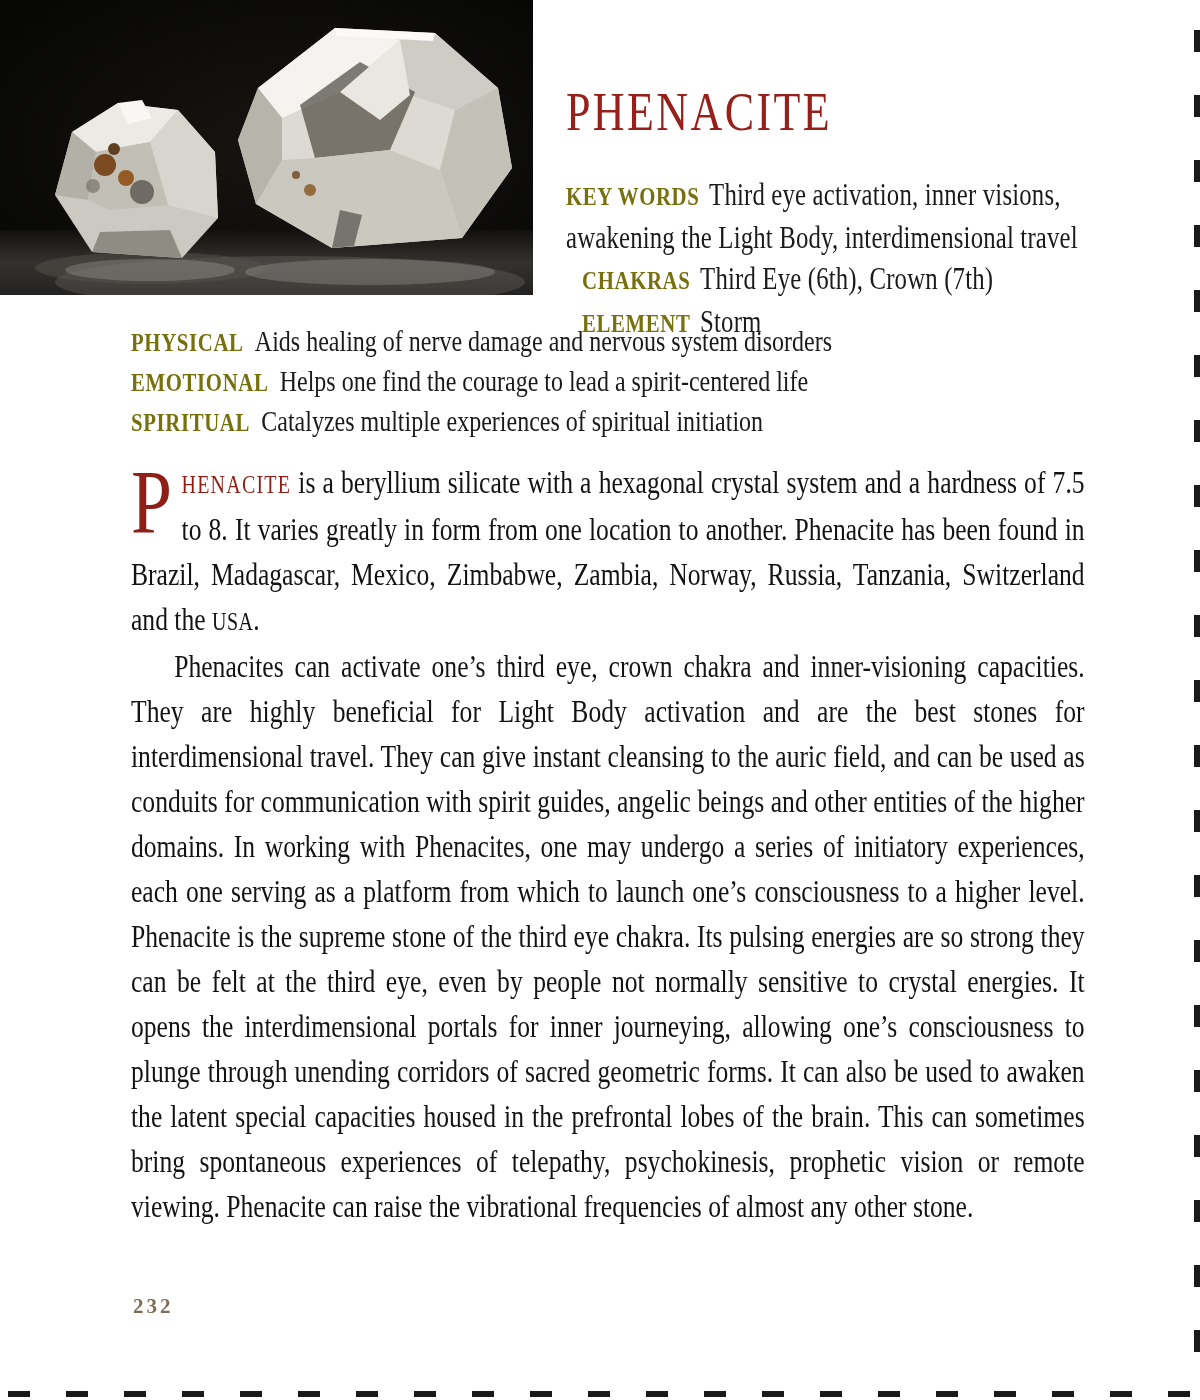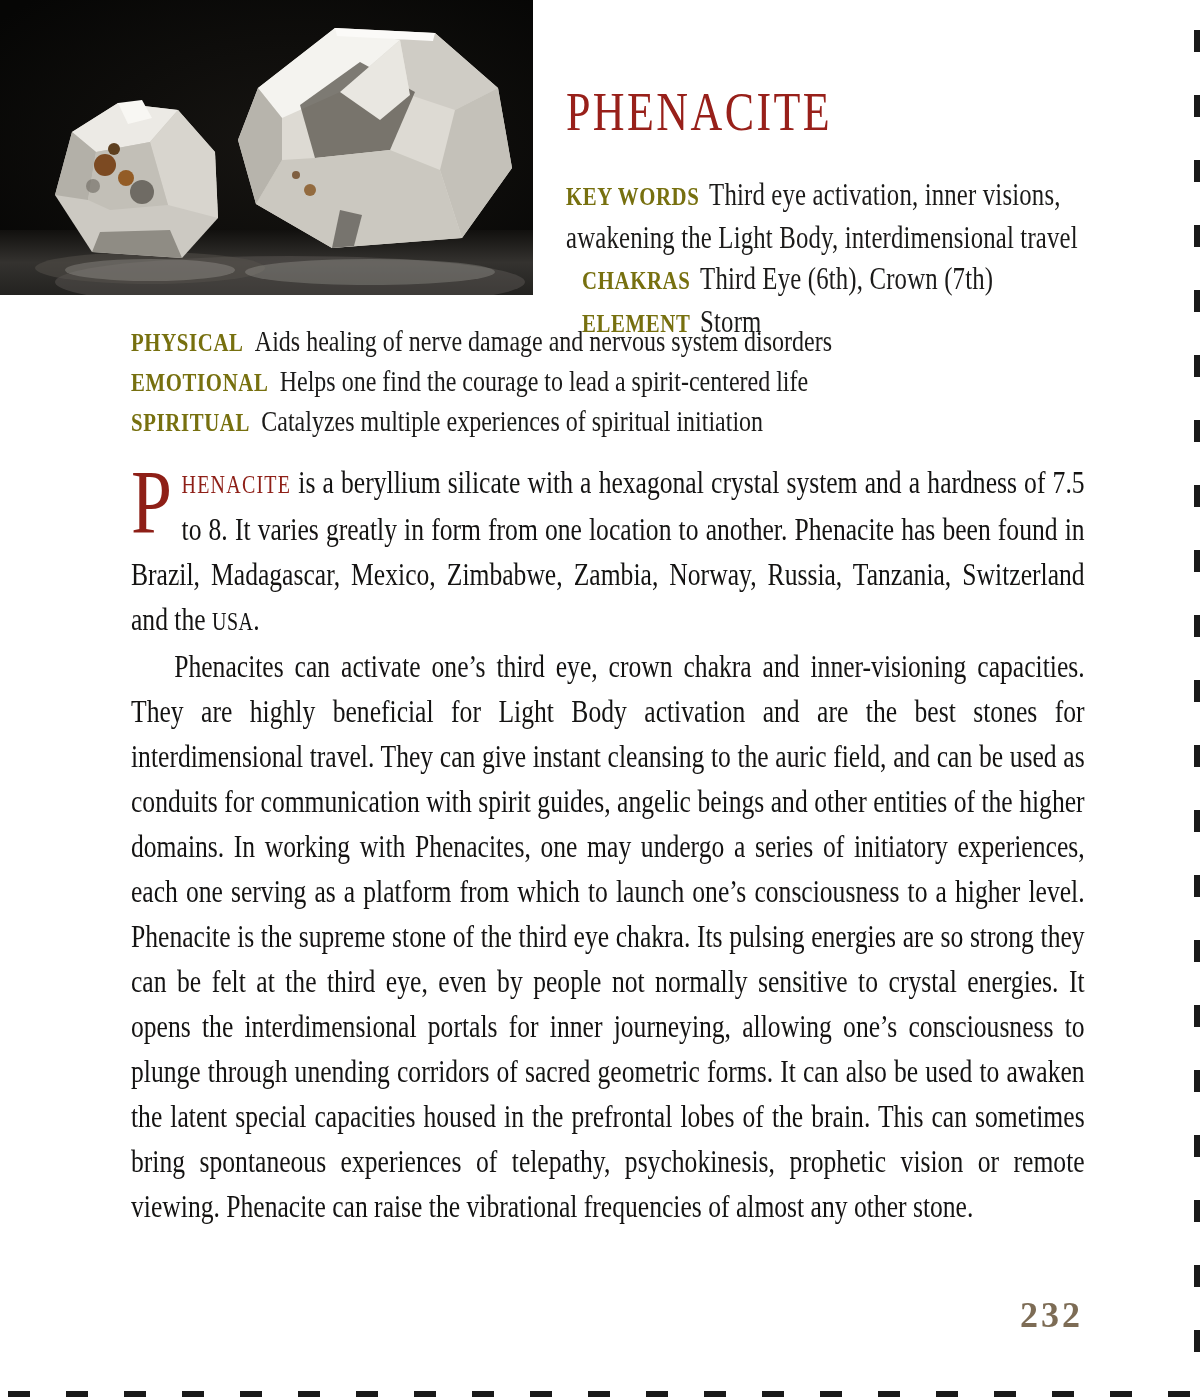--- a/index.html
+++ b/index.html
@@ -61,21 +61,21 @@
     font-size:92px; line-height:76px;
     padding:4px 12px 0 0;
   }
   .lead-sc  { color:#8e1f17; font-size:25px; letter-spacing:1.5px; }
   .sc       { font-size:25px; letter-spacing:0.5px; }
   .para2    { text-indent:54px; }
 
   
   .pageno {
     position:absolute; left:133px; top:1294px; width:950px;
-    text-align:right; font-size:36px; font-weight:bold;
+    text-align:left; font-size:21px; font-weight:bold;
     letter-spacing:3px; color:#7d6c55;
   }
 
   
   .edge-right {
     position:absolute; right:0; top:30px; width:6px; height:1340px;
     background:repeating-linear-gradient(
       to bottom, #1a1a1a 0 22px, transparent 22px 65px);
   }
   .edge-bottom {

